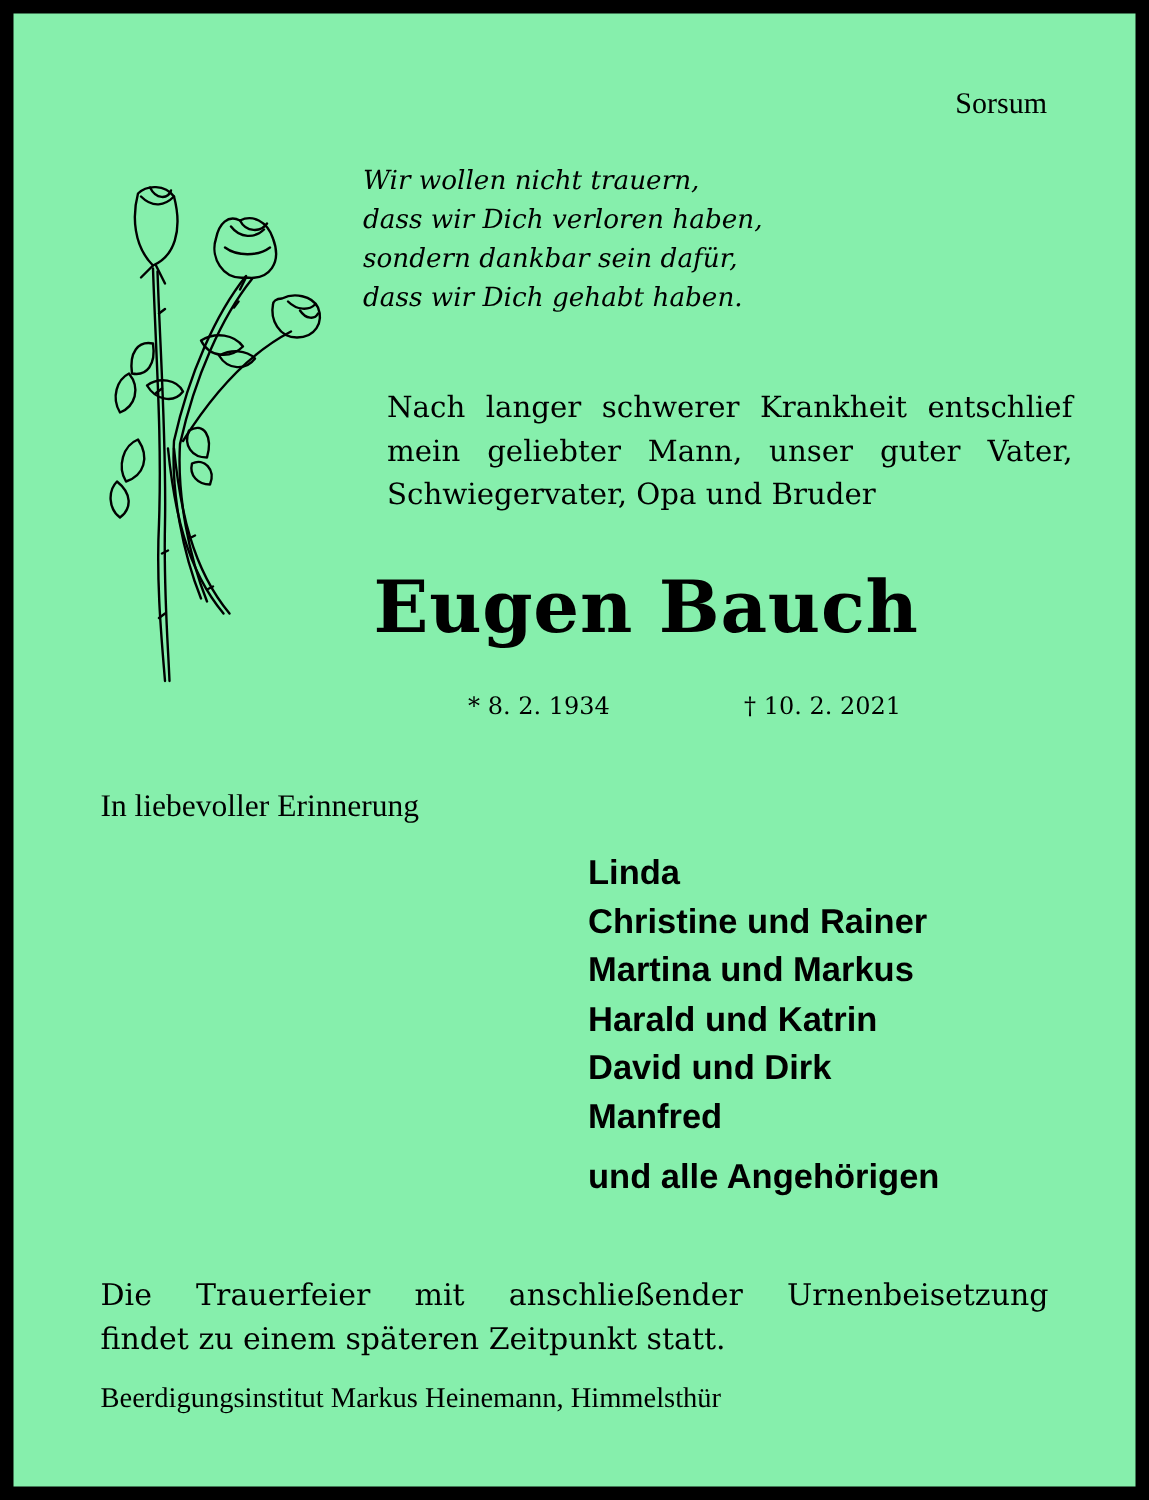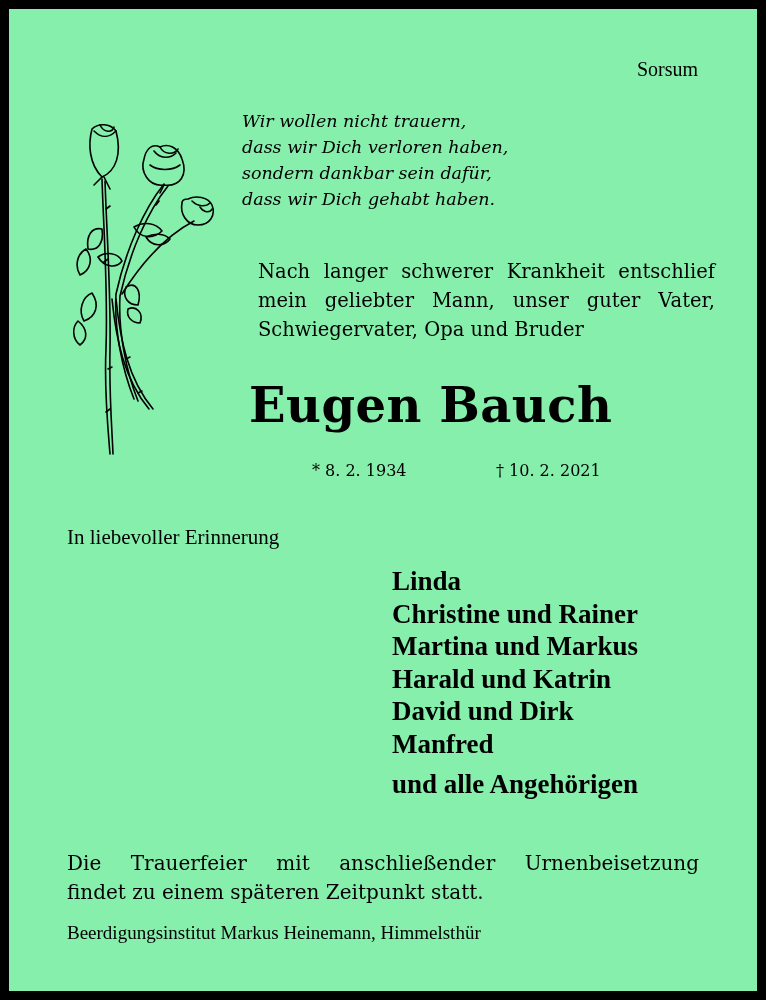--- a/index.html
+++ b/index.html
@@ -14,21 +14,21 @@
     .poem { left: 233px; top: 99px; font-size: 17.5px; font-style: italic; line-height: 26px; font-family: "DejaVu Serif", serif; }
     .poem div { white-space: nowrap; }
     .intro { left: 233px; top: 248px; width: 457px; font-size: 19.5px; line-height: 29px; text-align: justify; font-family: "DejaVu Serif", serif; margin-left: 16px; }
     .intro div { white-space: nowrap; text-align-last: justify; }
     .intro div.last { text-align-last: left; }
     .name { left: 240px; top: 368px; font-size: 48px; font-weight: bold; letter-spacing: 0.5px; font-family: "DejaVu Serif", serif; white-space: nowrap; }
     .dates { top: 452px; font-size: 16px; font-family: "DejaVu Serif", serif; white-space: nowrap; }
     .born { left: 303px; }
     .died { left: 487px; }
     .memory { left: 58px; top: 516px; font-size: 19px; font-family: "Liberation Serif", "DejaVu Serif", serif; font-size: 21px; text-align: right; }
-    .family { left: 383px; top: 556px; font-size: 27px; font-weight: bold; line-height: 32.5px; font-family: Liberation Serif, serif; }
+    .family { left: 383px; top: 556px; font-size: 23px; font-weight: bold; line-height: 32.5px; font-family: Liberation Sans, sans-serif; }
     .family div { white-space: nowrap; }
     .family div.last { margin-top: 8px; }
     .service { left: 58px; top: 840px; width: 632px; font-size: 20px; line-height: 29px; font-family: "DejaVu Serif", serif; }
     .service div { white-space: nowrap; }
     .service div.first { text-align: justify; text-align-last: justify; }
     .undertaker { left: 58px; top: 913px; font-size: 17px; font-family: "Liberation Serif", "DejaVu Serif", serif; font-size: 19px; }
     .roses { left: 55px; top: 100px; width: 160px; height: 350px; }
   </style>
 </head>
 <body>

